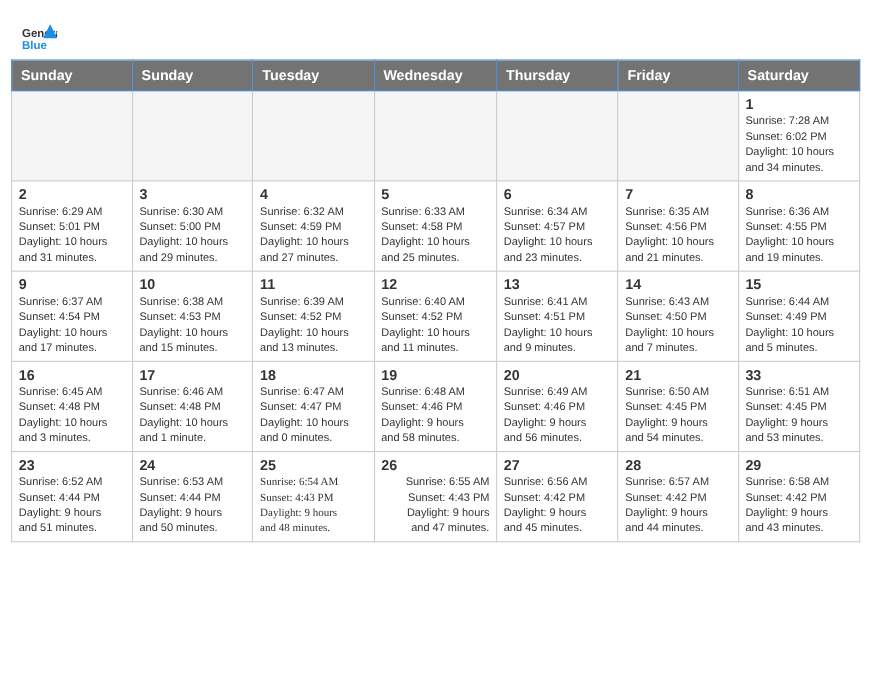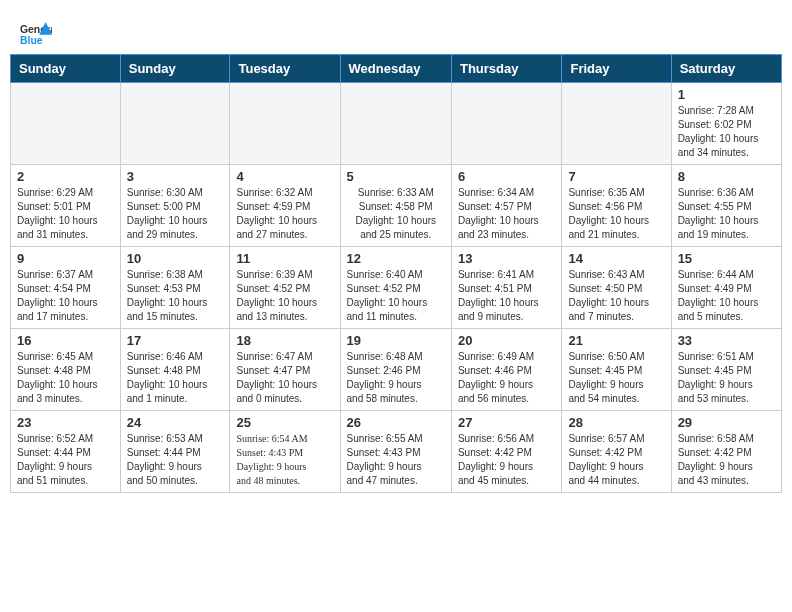--- a/index.html
+++ b/index.html
@@ -36,21 +36,21 @@
     .location {
       font-size: 14px;
       color: #555;
     }
     .calendar {
       width: 100%;
       border-collapse: collapse;
       border: 1px solid #ccc;
     }
     .calendar th {
-      background: #0c4a6e;
+      background: #737373;
       color: #fff;
       font-size: 13px;
       font-weight: bold;
       text-align: left;
       padding: 6px 8px;
       border: 1px solid #5090d8;
     }
     .calendar td {
       vertical-align: top;
       border: 1px solid #ccc;
@@ -135,21 +135,21 @@
         </td>
         <td>
           <span class="day-number">4</span>
           <div class="day-info" style="white-space: pre-line;">Sunrise: 6:32 AM
 Sunset: 4:59 PM
 Daylight: 10 hours
 and 27 minutes.</div>
         </td>
         <td>
           <span class="day-number">5</span>
-          <div class="day-info" style="white-space: pre-line; text-align: center;">Sunrise: 6:33 AM
+          <div class="day-info" style="white-space: pre-line;">Sunrise: 6:33 AM
 Sunset: 4:58 PM
 Daylight: 10 hours
 and 25 minutes.</div>
         </td>
         <td>
           <span class="day-number">6</span>
           <div class="day-info" style="white-space: pre-line;">Sunrise: 6:34 AM
 Sunset: 4:57 PM
 Daylight: 10 hours
 and 23 minutes.</div>
@@ -238,21 +238,21 @@
         <td>
           <span class="day-number">18</span>
           <div class="day-info" style="white-space: pre-line;">Sunrise: 6:47 AM
 Sunset: 4:47 PM
 Daylight: 10 hours
 and 0 minutes.</div>
         </td>
         <td>
           <span class="day-number">19</span>
           <div class="day-info" style="white-space: pre-line;">Sunrise: 6:48 AM
-Sunset: 2:46 PM
+Sunset: 4:46 PM
 Daylight: 9 hours
 and 58 minutes.</div>
         </td>
         <td>
           <span class="day-number">20</span>
           <div class="day-info" style="white-space: pre-line;">Sunrise: 6:49 AM
 Sunset: 4:46 PM
 Daylight: 9 hours
 and 56 minutes.</div>
         </td>
@@ -288,21 +288,21 @@
         </td>
         <td>
           <span class="day-number">25</span>
           <div class="day-info" style="white-space: pre-line; font-family: Liberation Serif, serif;">Sunrise: 6:54 AM
 Sunset: 4:43 PM
 Daylight: 9 hours
 and 48 minutes.</div>
         </td>
         <td>
           <span class="day-number">26</span>
-          <div class="day-info" style="white-space: pre-line;">Sunrise: 6:55 AM
+          <div class="day-info" style="white-space: pre-line; text-align: right;">Sunrise: 6:55 AM
 Sunset: 4:43 PM
 Daylight: 9 hours
 and 47 minutes.</div>
         </td>
         <td>
           <span class="day-number">27</span>
           <div class="day-info" style="white-space: pre-line;">Sunrise: 6:56 AM
 Sunset: 4:42 PM
 Daylight: 9 hours
 and 45 minutes.</div>

